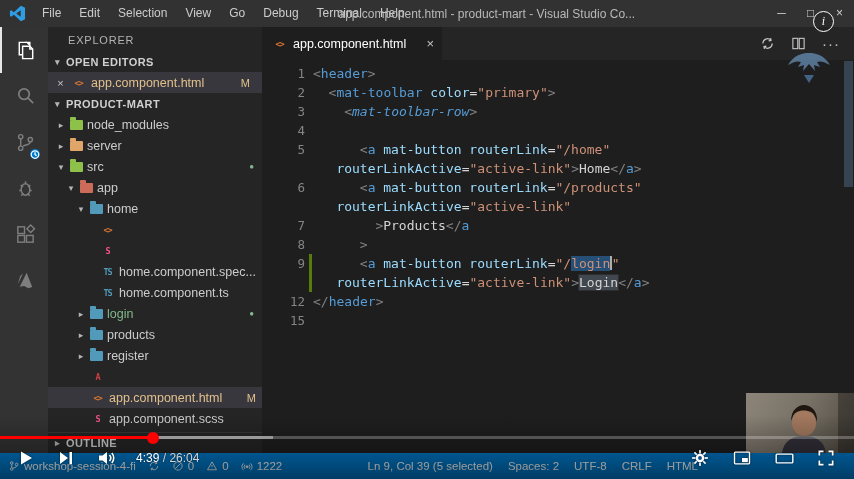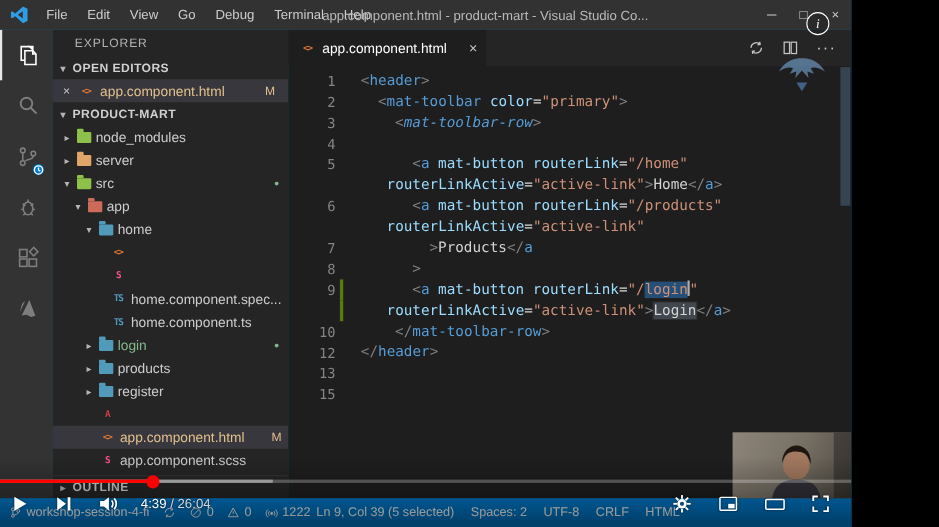--- a/index.html
+++ b/index.html
@@ -1,18 +1,18 @@
 <!DOCTYPE html>
 <html><head>
 <meta charset="utf-8">
 <style>
   *{box-sizing:border-box;margin:0;padding:0}
   html,body{width:854px;height:479px;overflow:hidden;background:#000;
     font-family:"Liberation Sans",sans-serif}
-  .frame{position:relative;width:774px;height:479px;background:#0369a1;overflow:hidden}
+  .frame{position:relative;width:854px;height:479px;background:#0369a1;overflow:hidden}
 
   
   .titlebar{height:27px;background:#323233;display:flex;align-items:center;
     color:#cccccc;font-size:12px;position:relative;z-index:6}
   .vs-logo{width:17px;height:17px;margin:0 7px 0 9px;flex:none}
   .menu-item{padding:0 9px;line-height:27px;cursor:default;white-space:nowrap}
   .win-title{position:absolute;left:57%;transform:translateX(-50%);color:#b9b9b9;white-space:nowrap}
   .win-controls{margin-left:auto;display:flex;height:27px}
   .win-btn{width:29px;text-align:center;line-height:27px;color:#cfcfcf;font-size:12px}
 
@@ -53,21 +53,21 @@
   .tabbar{height:33px;background:#252526;display:flex;align-items:stretch}
   .tab{width:180px;background:#1e1e1e;color:#fff;display:flex;align-items:center;
     font-size:12.5px;padding:0 8px 0 10px;gap:6px}
   .tab-close{margin-left:auto;color:#c5c5c5;font-size:13px}
   .ed-actions{margin-left:auto;display:flex;align-items:center;gap:16px;padding-right:14px;color:#c5c5c5}
   .ed-actions svg{width:15px;height:15px}
   .more-glyph{font-size:15px;letter-spacing:1px;line-height:10px}
   .code{font-family:"DejaVu Sans Mono",monospace;font-size:13px;line-height:19px;padding-top:4px}
   .code-row{display:flex;height:19px;position:relative}
   .ln{width:43px;flex:none;text-align:right;color:#858585;font-size:12.5px}
-  .lc{margin-left:23px;white-space:pre;color:#d4d4d4}
+  .lc{margin-left:8px;white-space:pre;color:#d4d4d4}
   .code-row.mod:before{content:"";position:absolute;left:47px;top:0;bottom:0;width:3px;background:#587c0c}
   .tk-p{color:#808080}.tk-t{color:#569cd6}.tk-a{color:#9cdcfe}.tk-v{color:#ce9178}.tk-x{color:#d4d4d4}
   .tk-vs{color:#ce9178;background:#264f78}
   .tk-xh{color:#d4d4d4;background:rgba(95,105,118,.55);box-shadow:0 0 0 1px rgba(255,255,255,.07)}
   .tk-c{display:inline-block;width:1.5px;height:14px;background:#aeafad;vertical-align:-2px}
   .ed-scroll{position:absolute;top:34px;right:1px;width:9px;height:126px;background:rgba(95,130,165,.38)}
   .watermark{position:absolute;top:24px;right:22px;opacity:.55}
 
   
   .statusbar{height:26px;background:#007acc;display:flex;align-items:center;color:#fff;
@@ -79,21 +79,21 @@
 
   
   .yt-gradient{position:absolute;left:0;right:0;bottom:0;height:64px;
     background:linear-gradient(transparent,rgba(0,0,0,.5));z-index:28;pointer-events:none}
   .yt-progress{position:absolute;left:0;right:0;bottom:40px;height:3px;background:rgba(255,255,255,.25);z-index:32}
   .yt-buffer{position:absolute;left:0;top:0;height:3px;background:rgba(255,255,255,.4)}
   .yt-played{position:absolute;left:0;top:0;height:3px;background:#f00}
   .yt-knob{position:absolute;right:-6px;top:-4.5px;width:12px;height:12px;border-radius:50%;background:#f00}
   .yt-controls{position:absolute;left:0;right:0;bottom:3px;height:36px;display:flex;
     align-items:center;z-index:33;color:#fff}
-  .yt-left{display:flex;align-items:center;gap:4px}
+  .yt-left{display:flex;align-items:center;padding-left:8px;gap:4px}
   .yt-btn{width:36px;height:34px;display:flex;align-items:center;justify-content:center}
   .yt-btn svg{filter:drop-shadow(0 0 1px rgba(0,0,0,.6))}
   .yt-time{font-size:12px;margin-left:8px;text-shadow:0 0 2px rgba(0,0,0,.7);white-space:nowrap}
   .yt-time .dim{color:#d5d5d5}
   .yt-right{margin-left:auto;display:flex;align-items:center;gap:6px;padding-right:10px}
   .yt-info{position:absolute;top:11px;right:20px;width:21px;height:21px;border:1.6px solid #fff;
     border-radius:50%;background:rgba(30,30,30,.4);color:#fff;display:flex;align-items:center;
     justify-content:center;font-size:12px;font-style:italic;z-index:40;
     font-family:"Liberation Serif",serif}
 
@@ -107,20 +107,21 @@
 
 <div class="frame">
 
   <div class="titlebar">
     <svg class="vs-logo" viewBox="0 0 16 16">
       <path fill="#2f9ce3" d="M11.2.8 4.6 6.9 2.1 5 .9 5.6v4.8l1.2.6 2.5-1.9 6.6 6.1 3.9-1.9V2.7L11.2.8zM11 4.9v6.2L6.8 8 11 4.9z"></path>
     </svg>
     <div style="display:flex">
         <div class="menu-item">File</div>
         <div class="menu-item">Edit</div>
+        <div class="menu-item">Selection</div>
         <div class="menu-item">View</div>
         <div class="menu-item">Go</div>
         <div class="menu-item">Debug</div>
         <div class="menu-item">Terminal</div>
         <div class="menu-item">Help</div>
       </div>
     <div class="win-title">app.component.html - product-mart - Visual Studio Co...</div>
     <div class="win-controls">
       <div class="win-btn">─</div>
       <div class="win-btn">□</div>
@@ -346,30 +347,22 @@
           </div>
           <div class="code-row mod">
             <span class="ln">9</span>
             <span class="lc" style="padding-left: 46.8px;"><span class="tk-p">&lt;</span><span class="tk-t">a</span><span class="tk-a"> mat-button</span><span class="tk-a"> routerLink</span><span class="tk-x">=</span><span class="tk-v">"/</span><span class="tk-vs">login</span><span class="tk-c"></span><span class="tk-v">"</span></span>
           </div>
           <div class="code-row mod">
             <span class="ln"></span>
             <span class="lc" style="padding-left: 23.4px;"><span class="tk-a">routerLinkActive</span><span class="tk-x">=</span><span class="tk-v">"active-link"</span><span class="tk-p">&gt;</span><span class="tk-xh">Login</span><span class="tk-p">&lt;/</span><span class="tk-t">a</span><span class="tk-p">&gt;</span></span>
           </div>
           <div class="code-row">
-            <span class="ln">10</span>
-            <span class="lc" style="padding-left: 31.2px;"><span class="tk-p">&lt;/</span><span class="tk-t">mat-toolbar-row</span><span class="tk-p">&gt;</span></span>
-          </div>
-          <div class="code-row">
             <span class="ln">12</span>
             <span class="lc" style="padding-left: 0px;"><span class="tk-p">&lt;/</span><span class="tk-t">header</span><span class="tk-p">&gt;</span></span>
-          </div>
-          <div class="code-row">
-            <span class="ln">13</span>
-            <span class="lc" style="padding-left: 0px;"></span>
           </div>
           <div class="code-row">
             <span class="ln">15</span>
             <span class="lc" style="padding-left: 0px;"></span>
           </div>
         </div>
 
       <div class="ed-scroll"></div>
 
       <svg class="watermark" width="46" height="34" viewBox="0 0 46 34">

